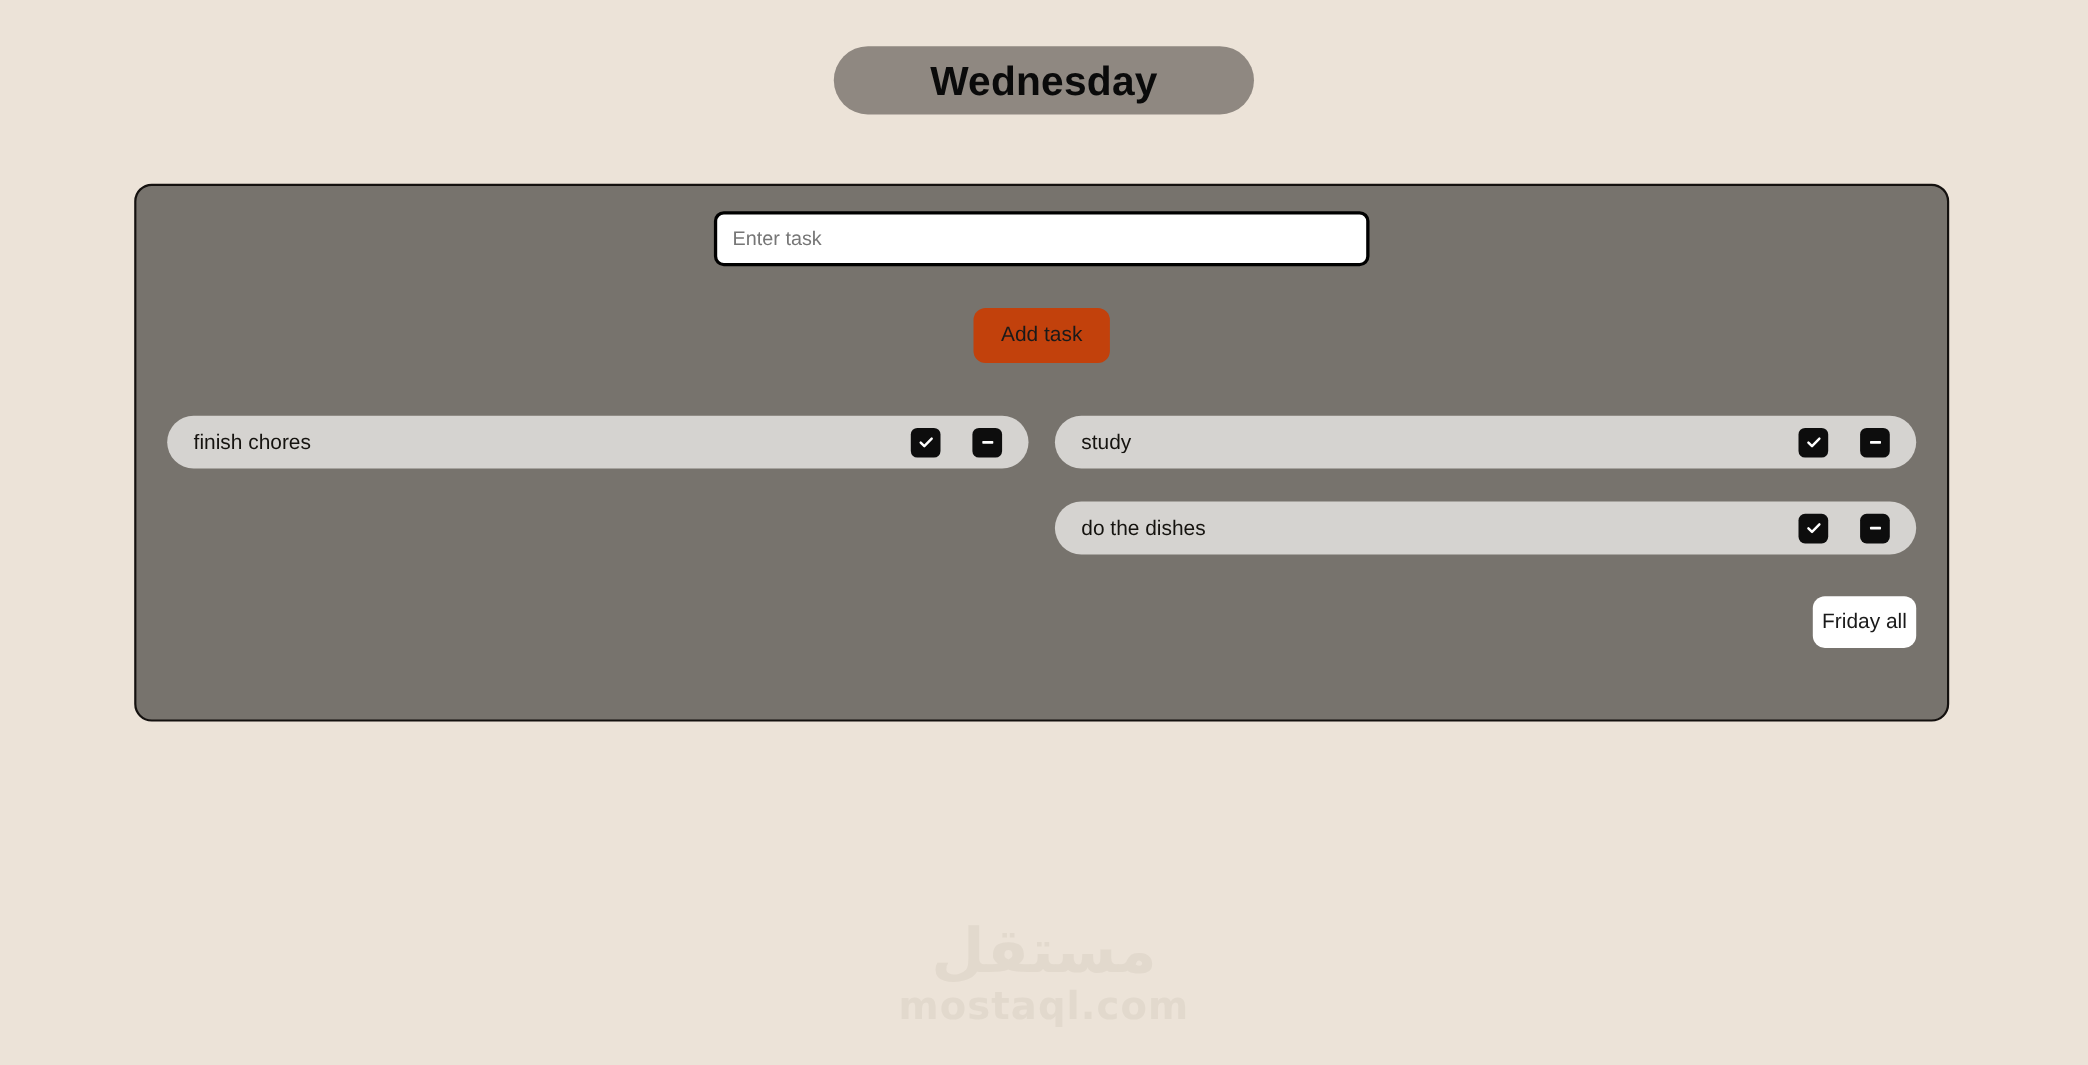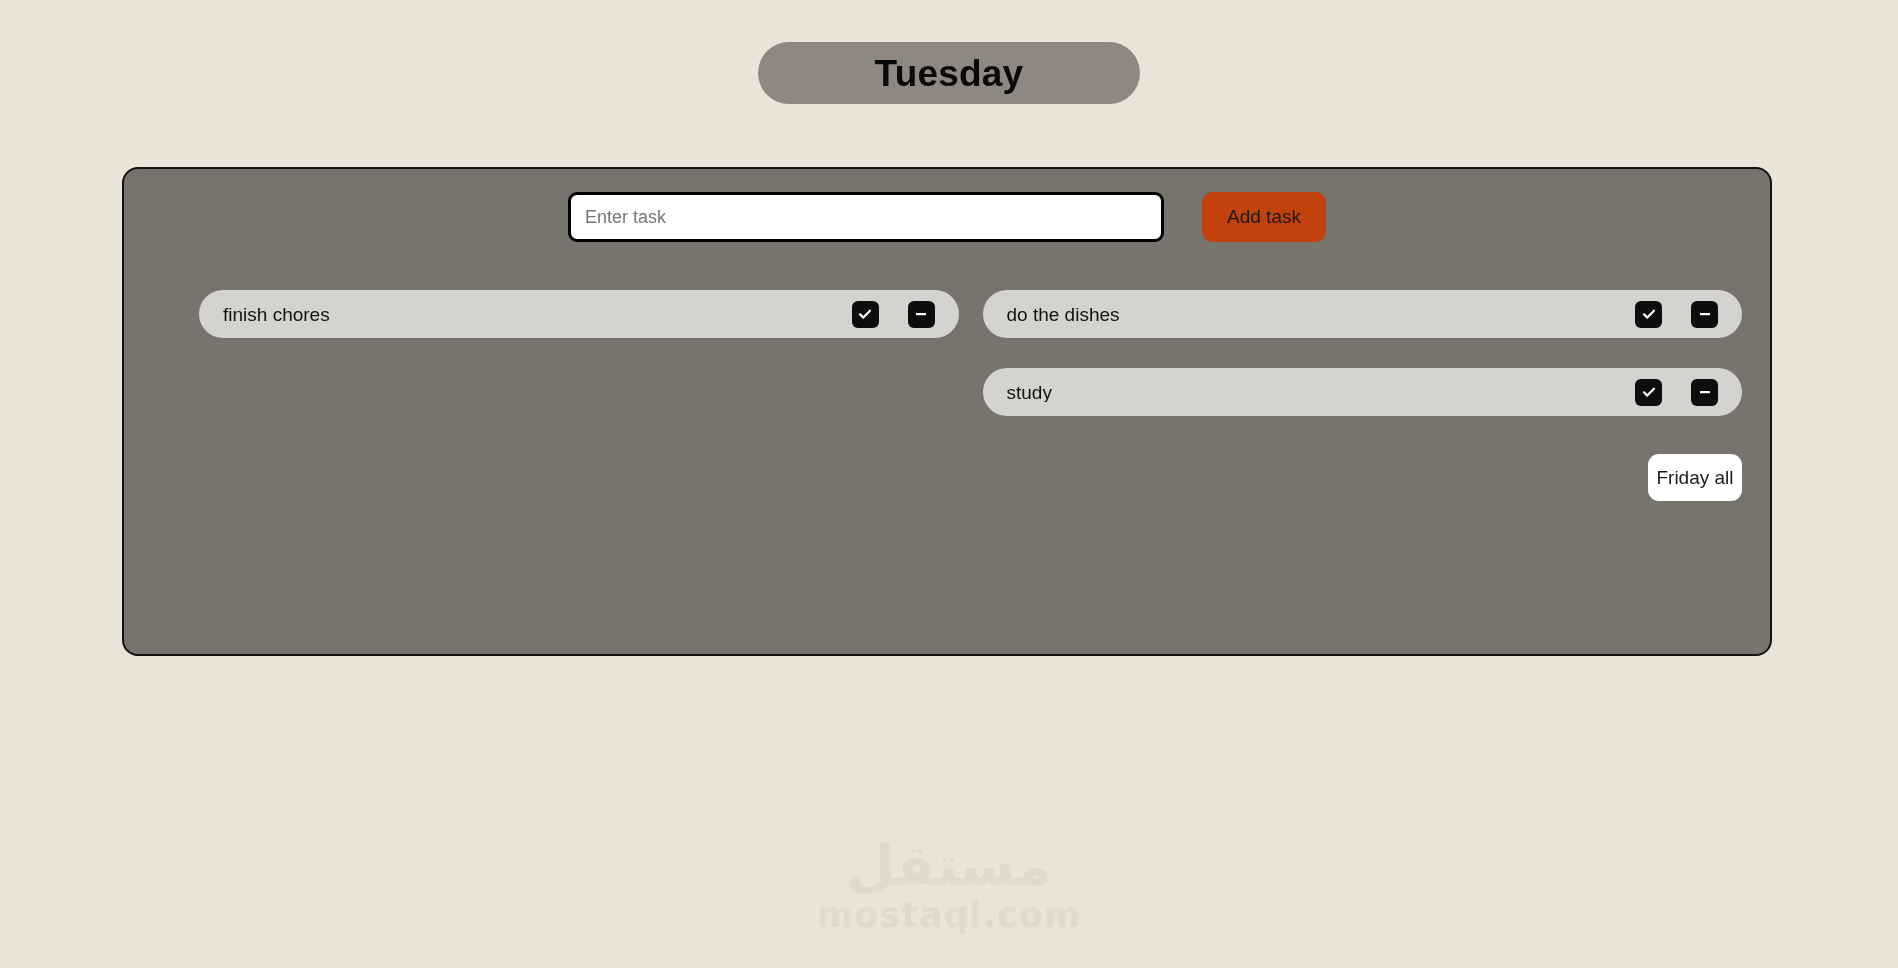--- a/index.html
+++ b/index.html
@@ -53,20 +53,21 @@
     border-radius: 16px;
   }
 
   
   .input-row {
     display: flex;
     align-items: center;
     justify-content: center;
     gap: 38px;
     padding-top: 23px;
+    flex-direction: column;
   }
   .task-input {
     width: 596px;
     height: 50px;
     background: #ffffff;
     border: 3px solid #000000;
     border-radius: 9px;
     padding: 0 14px;
     font-family: "Liberation Sans", "DejaVu Sans", sans-serif;
     font-size: 18px;
@@ -90,21 +91,20 @@
     display: flex;
     align-items: center;
     justify-content: center;
   }
 
   
   .lists {
     display: flex;
     gap: 24px;
     padding: 48px 28px 0 28px;
-    margin-left: 47px;
   }
   .column {
     flex: 1;
     display: flex;
     flex-direction: column;
     gap: 30px;
   }
   .task-row {
     height: 48px;
     background: #d5d3d0;
@@ -190,21 +190,21 @@
     color: #e2d9cd;
     line-height: 1;
     letter-spacing: 1px;
   }
 </style>
 </head>
 <body>
 
 <div class="header-wrap">
   <div class="title-pill">
-    <span>Tuesday</span>
+    <span>Wednesday</span>
   </div>
 </div>
 
 <div class="panel">
 
   <div class="input-row">
     <input class="task-input" type="text" placeholder="Enter task" style="">
     <button class="add-btn">Add task</button>
   </div>
 
@@ -227,37 +227,37 @@
           </button>
         </span>
       </div>
 
 
     </div>
 
     <div class="column">
 
       <div class="task-row">
-        <span class="task-label">do the dishes</span>
+        <span class="task-label">study</span>
         <span class="row-actions">
           <button class="sq-btn">
             <svg width="16" height="16" viewBox="0 0 16 16" aria-hidden="true">
               <path d="M3 8.3 L6.3 11.6 L13 4.7" fill="none" stroke="#ffffff" stroke-width="2.2" stroke-linecap="round" stroke-linejoin="round"></path>
             </svg>
           </button>
           <button class="sq-btn">
             <svg width="16" height="16" viewBox="0 0 16 16" aria-hidden="true">
               <rect x="3" y="6.9" width="10" height="2.4" rx="0.6" fill="#ffffff"></rect>
             </svg>
           </button>
         </span>
       </div>
 
       <div class="task-row">
-        <span class="task-label">study</span>
+        <span class="task-label">do the dishes</span>
         <span class="row-actions">
           <button class="sq-btn">
             <svg width="16" height="16" viewBox="0 0 16 16" aria-hidden="true">
               <path d="M3 8.3 L6.3 11.6 L13 4.7" fill="none" stroke="#ffffff" stroke-width="2.2" stroke-linecap="round" stroke-linejoin="round"></path>
             </svg>
           </button>
           <button class="sq-btn">
             <svg width="16" height="16" viewBox="0 0 16 16" aria-hidden="true">
               <rect x="3" y="6.9" width="10" height="2.4" rx="0.6" fill="#ffffff"></rect>
             </svg>

